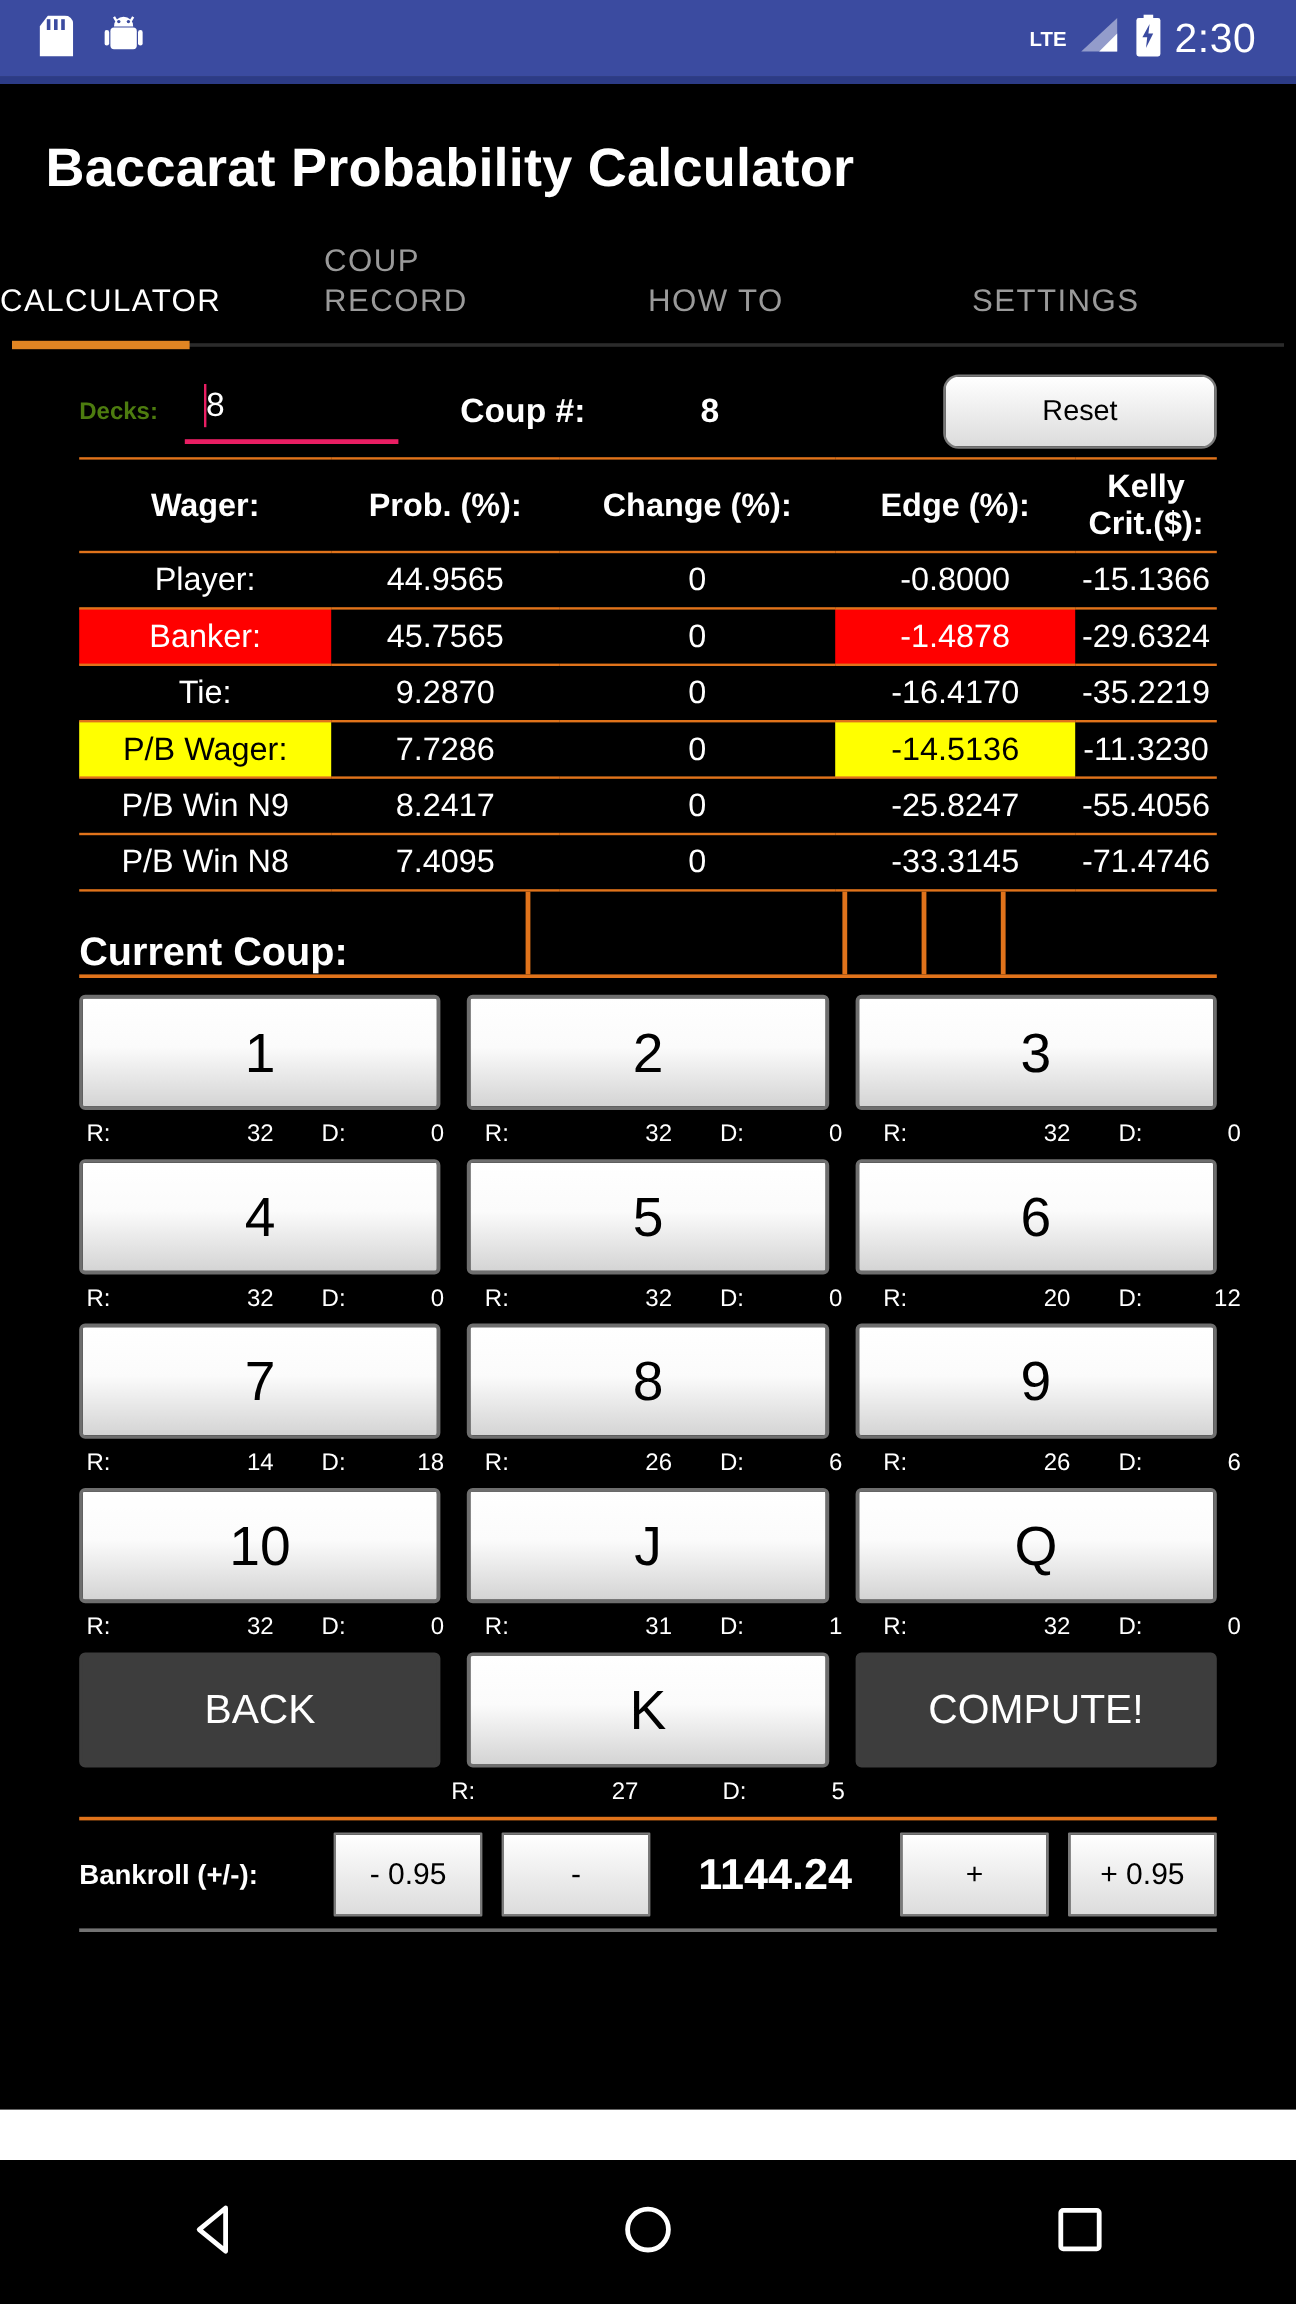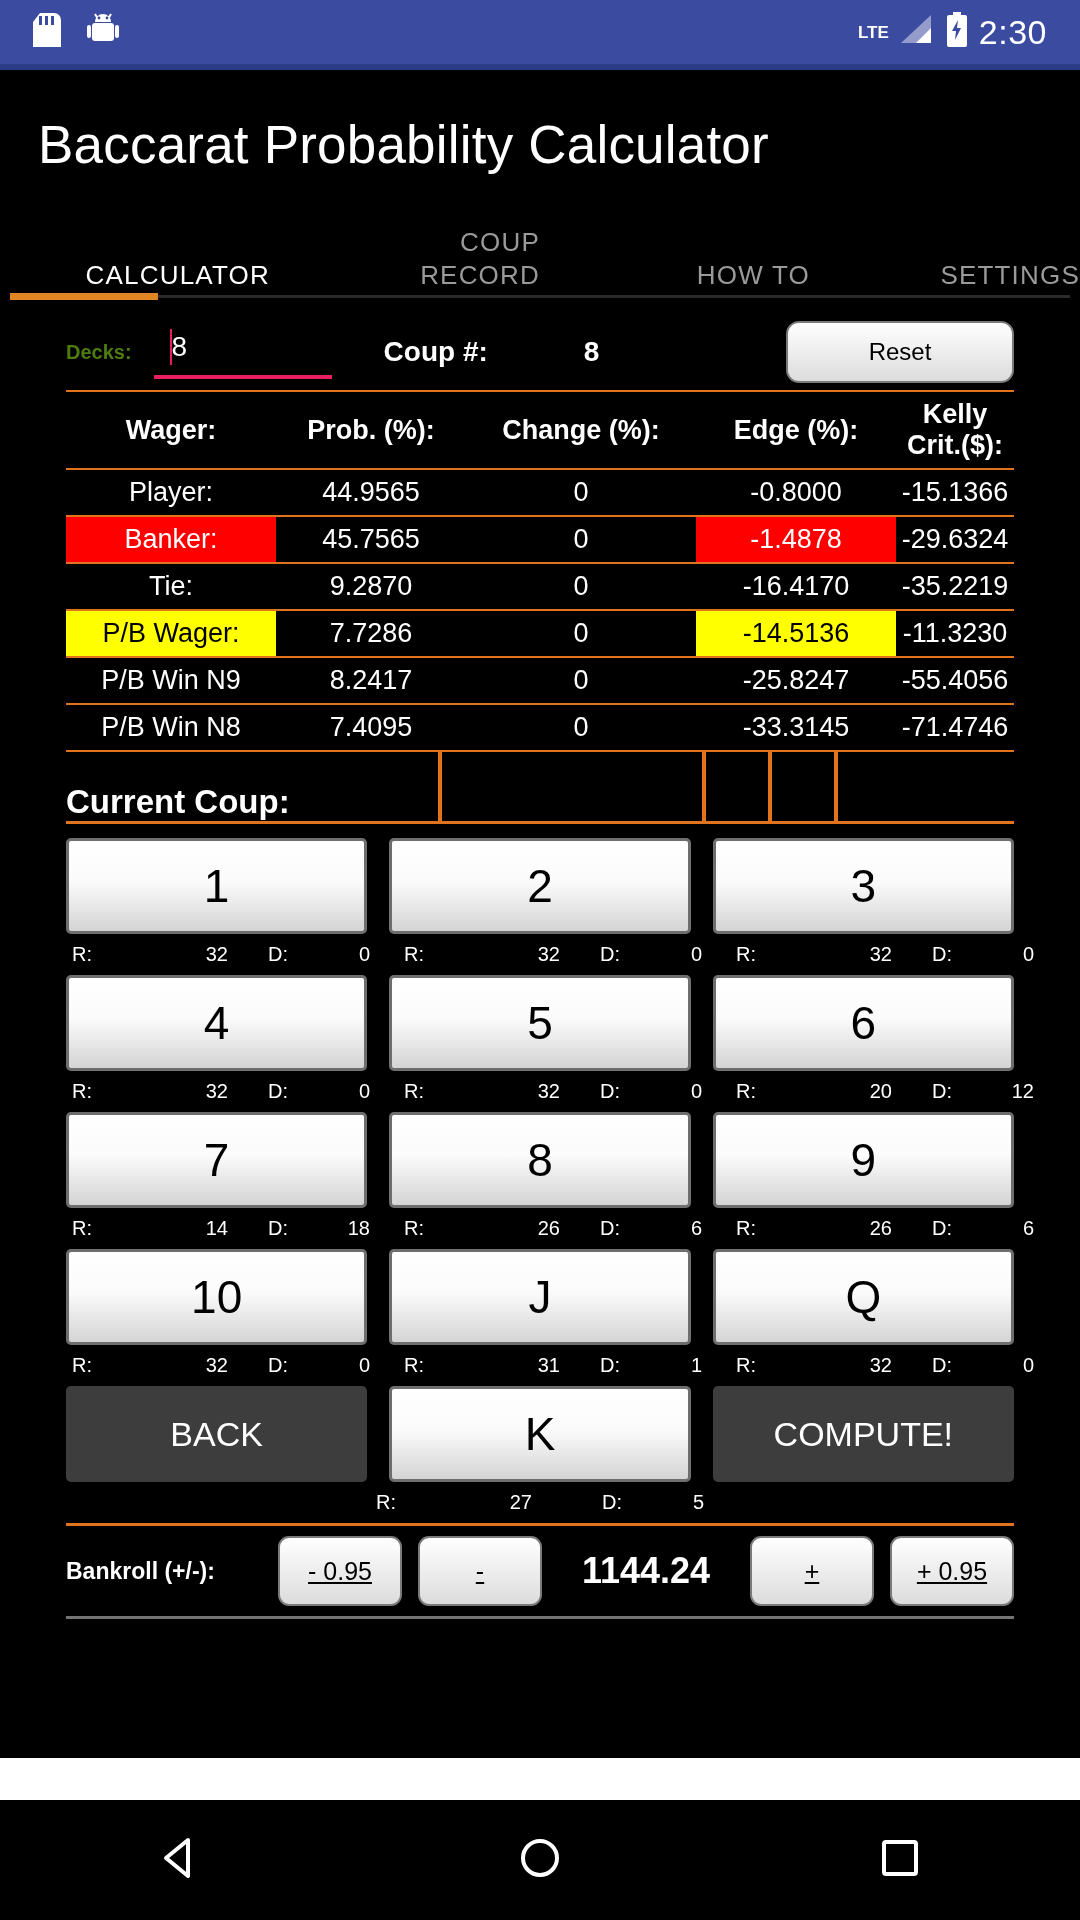--- a/index.html
+++ b/index.html
@@ -18,33 +18,33 @@
   }
   .statusbar .left { display: flex; align-items: center; gap: 26px; }
   .statusbar .right { margin-left: auto; display: flex; align-items: center; gap: 10px; }
   .sb-icon { display: inline-block; }
   .clock { color: #fff; font-size: 34px; font-weight: 500; letter-spacing: .5px; }
   .lte { color: #fff; font-size: 17px; font-weight: 700; line-height: 1; }
   .statusbar-shadow { height: 6px; background: #2c3b86; }
 
   
   .app-title {
-    color: #fff; font-size: 53px; font-weight: 400;
+    color: #fff; font-size: 45px; font-weight: 700;
     padding: 44px 15px 0 38px; letter-spacing: .2px;
   }
 
   
   .tabs {
     margin-top: 36px; display: flex; align-items: flex-end;
     height: 84px; position: relative;
   }
   .tab {
-    flex: 1; text-align: right; color: #9a9a9a; font-size: 26px;
+    flex: 1; text-align: left; color: #9a9a9a; font-size: 26px;
     font-weight: 500; letter-spacing: 1.2px; line-height: 1.25;
-    padding-bottom: 4px; user-select: none;
+    padding-bottom: 20px; user-select: none;
   }
   .tab.active { color: #ffffff; }
   .tabs-underline { height: 3px; background: #2b2b2b; margin: 0 10px; position: relative; }
   .tabs-underline .sel { position: absolute; left: 0; top: -2px; width: 148px; height: 7px; background: #e08523; }
 
   
   .panel { margin: 16px 0 0 0; padding: 0 66px; }
 
   
   .decks-row { display: flex; align-items: center; height: 76px; }
@@ -117,23 +117,23 @@
 
   
   .bankroll {
     display: flex; align-items: center; height: 96px; gap: 16px;
     border-top: 3px solid #e0731b; border-bottom: 3px solid #737373;
     margin-top: 6px;
   }
   .bankroll .lbl2 { color: #fff; font-size: 23px; font-weight: 700; width: 196px; }
   .br-btn {
     width: 124px; height: 70px; background: linear-gradient(#ffffff,#dcdcdc);
-    border: 2px solid #7a7a7a; border-radius: 11px;
+    border: 2px solid #7a7a7a; border-radius: 1px;
     display: flex; align-items: center; justify-content: center;
-    color: #000; font-size: 25px; text-decoration: underline;
+    color: #000; font-size: 25px;
   }
   .br-val { flex: 1; text-align: center; color: #fff; font-size: 36px; font-weight: 700; }
 
   
   .whitegap { position: absolute; left: 0; bottom: 120px; width: 100%; height: 42px; background: #fff; }
   .navbar {
     position: absolute; left: 0; bottom: 0; width: 100%; height: 120px;
     background: #000; display: flex; align-items: center; justify-content: space-around;
   }
 </style>

